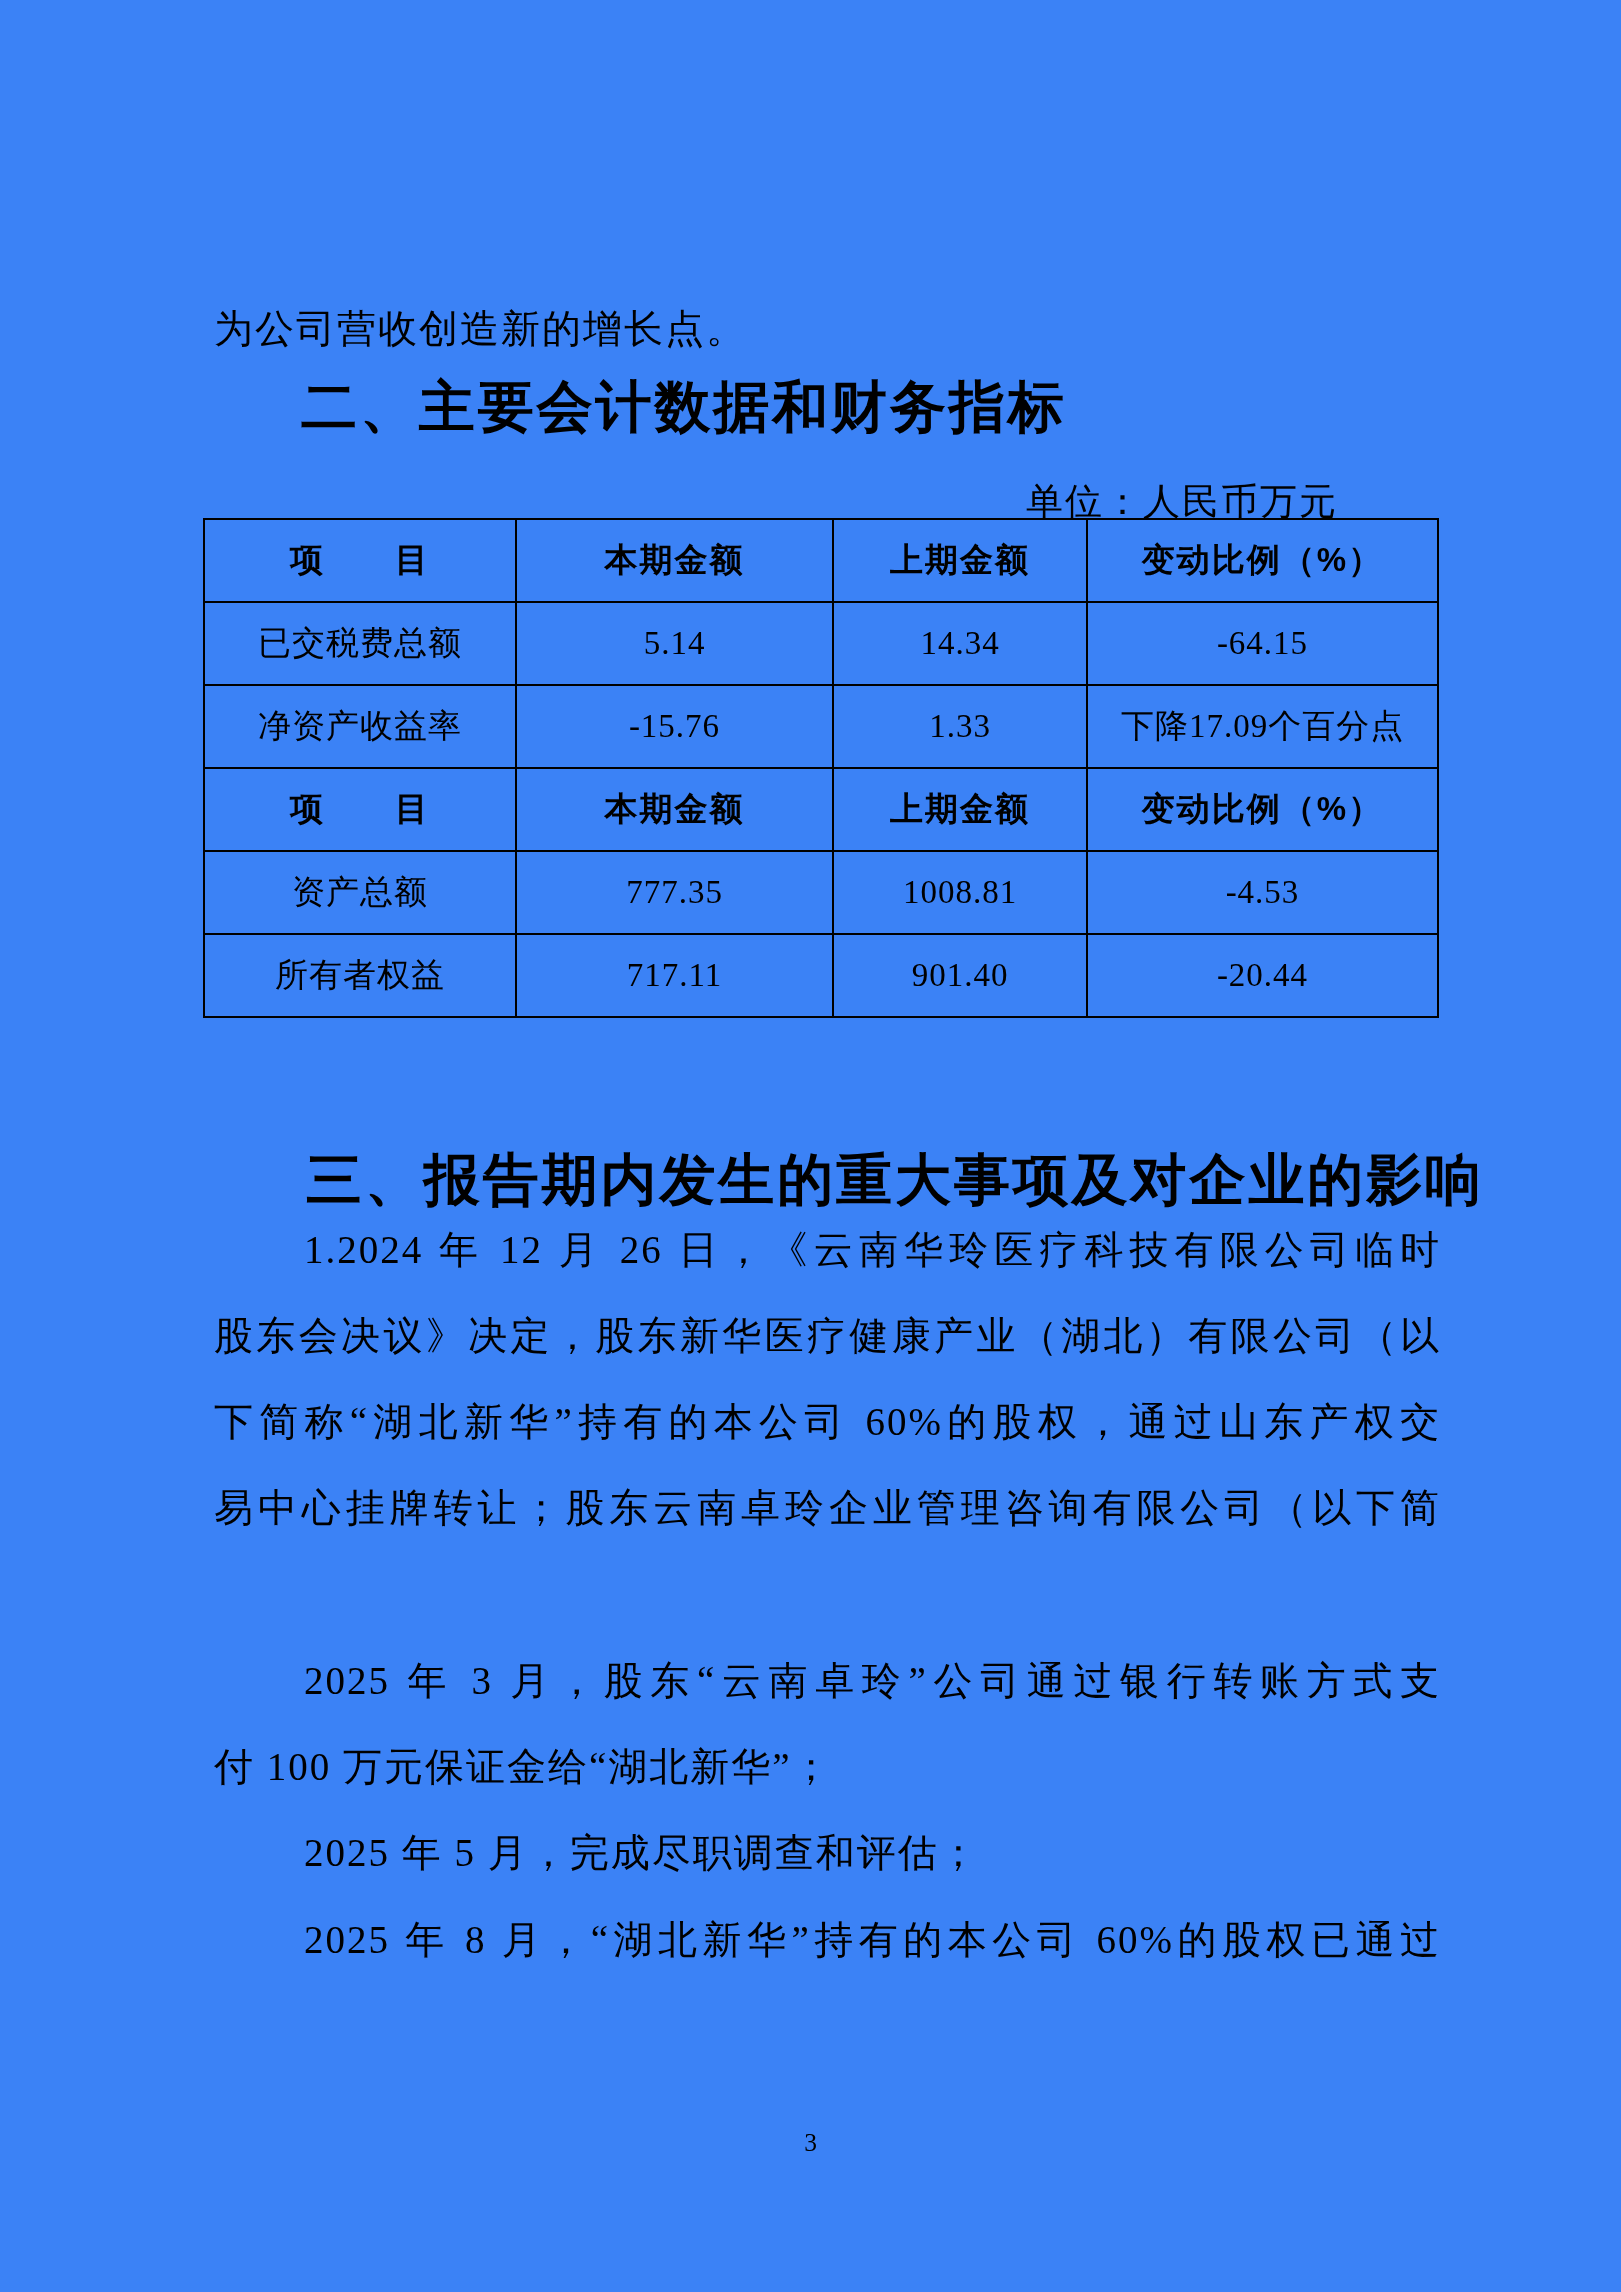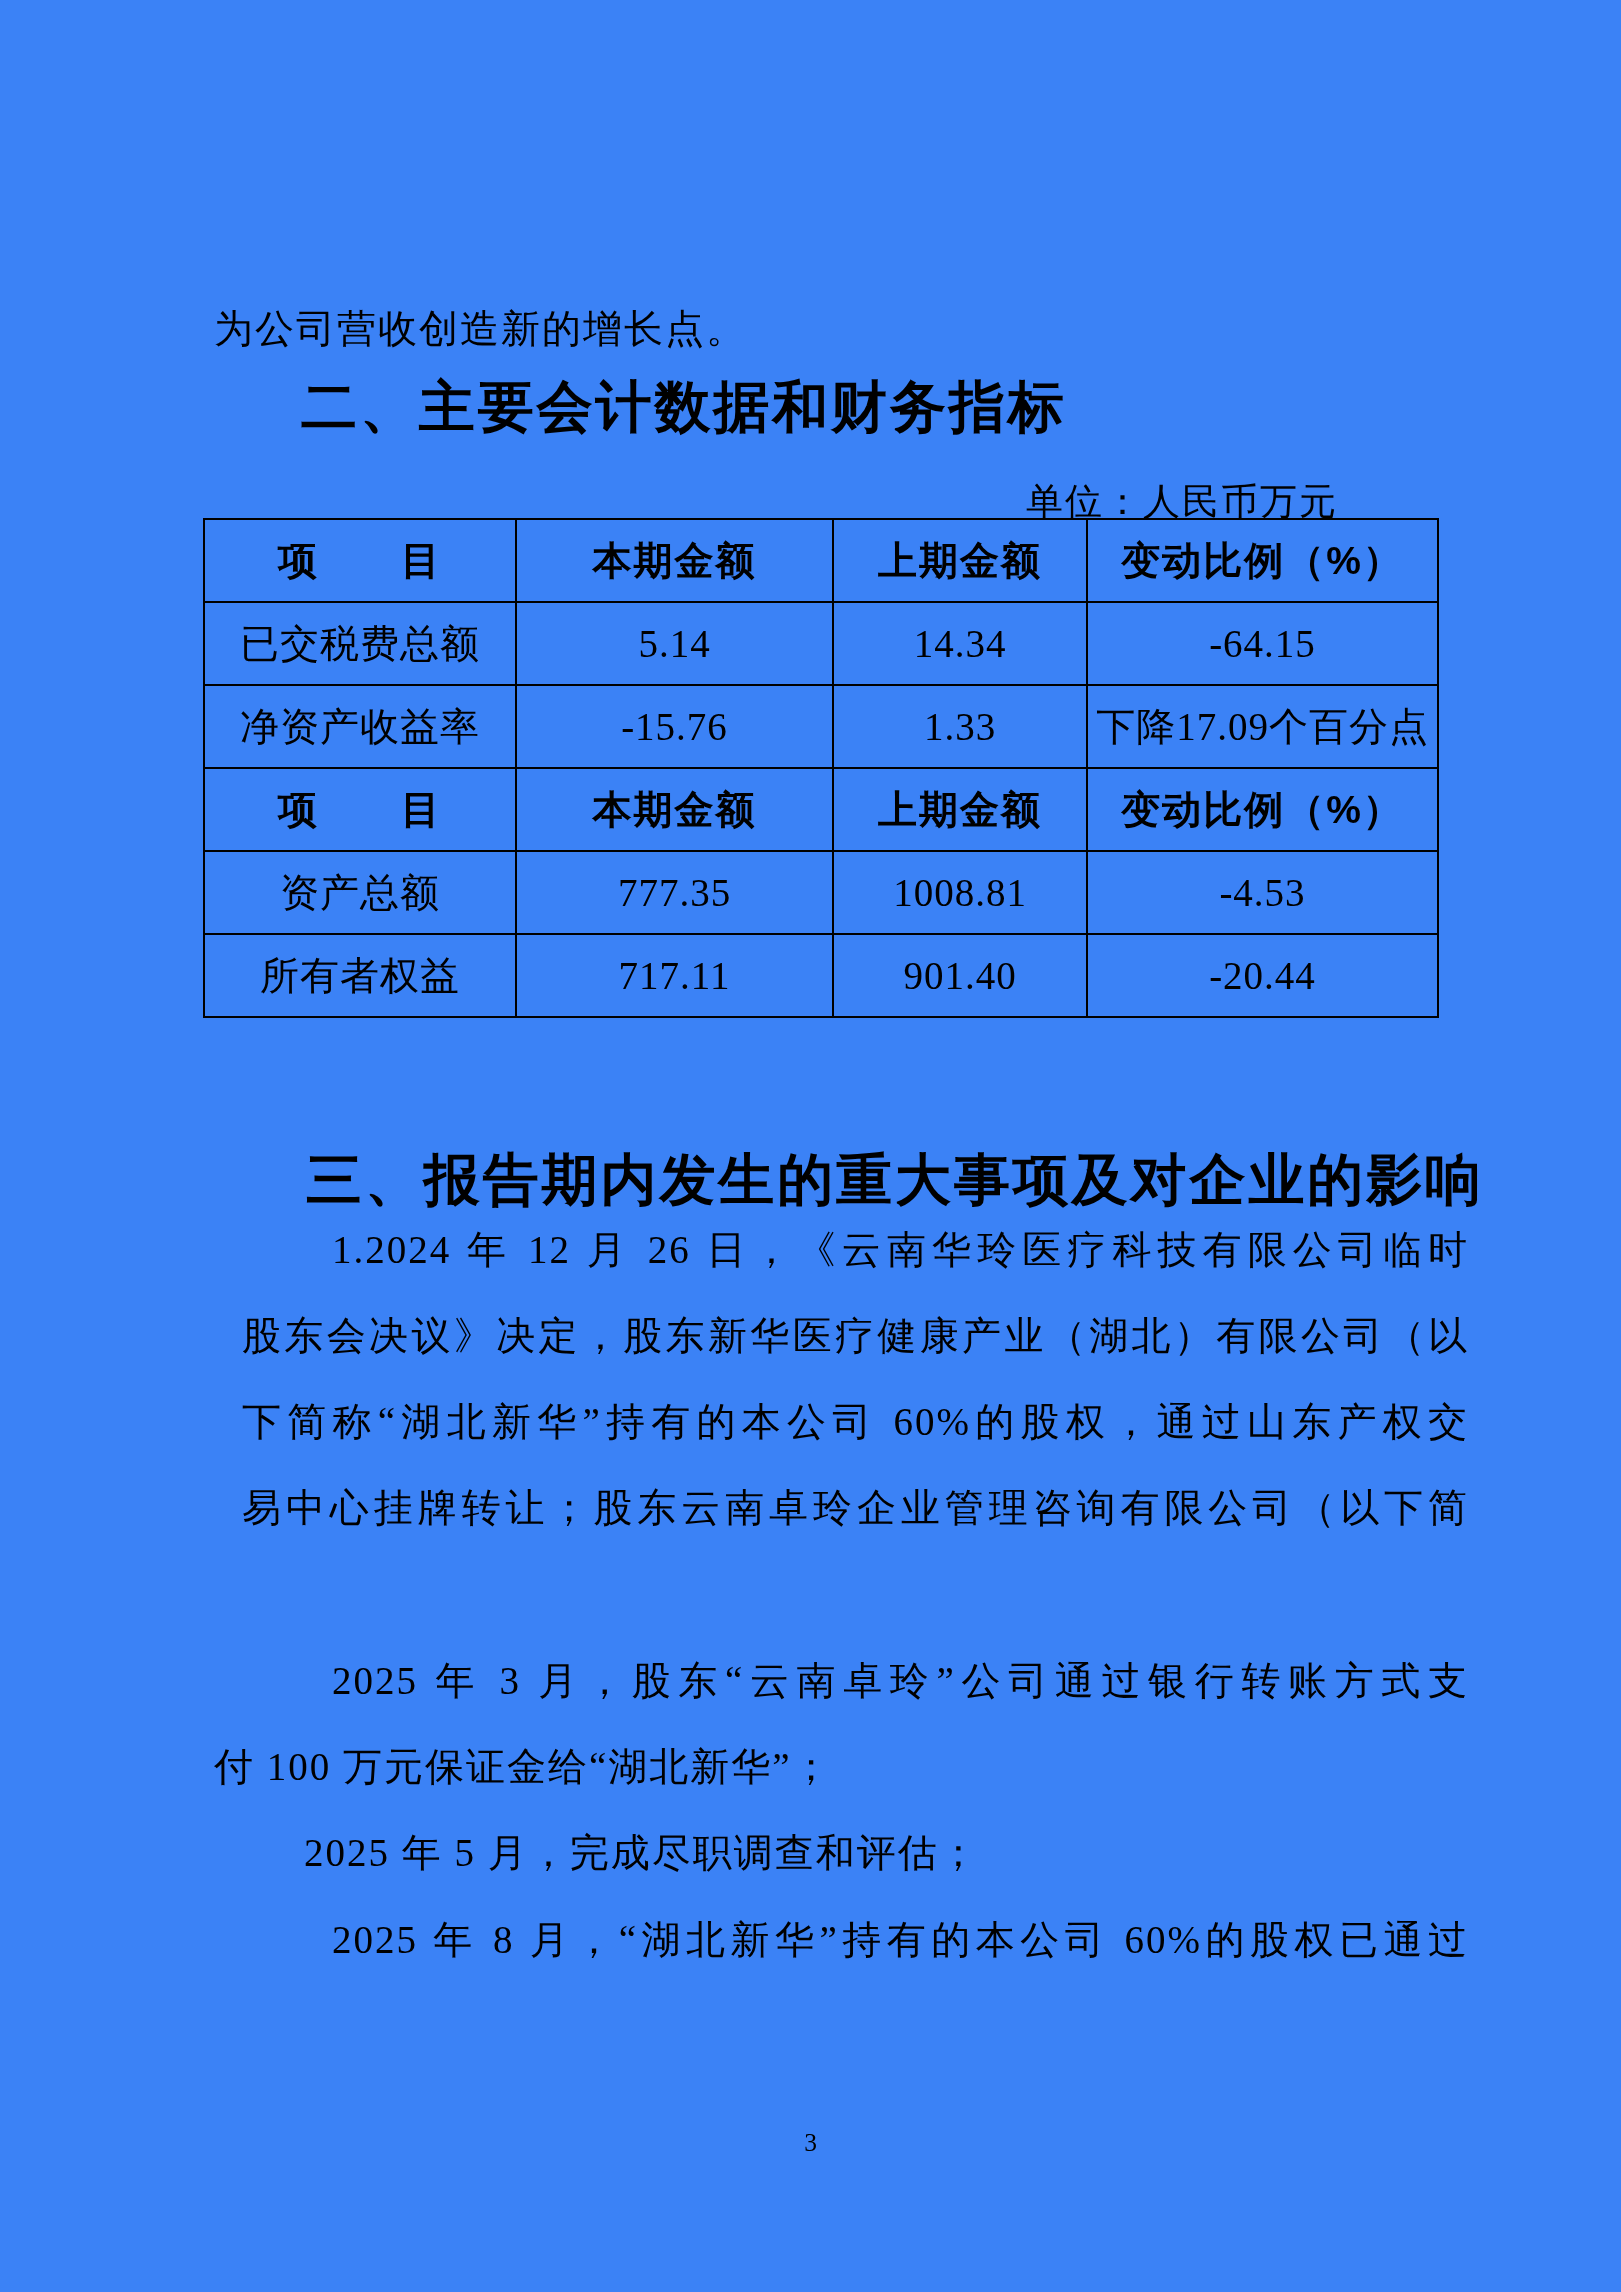--- a/index.html
+++ b/index.html
@@ -58,21 +58,21 @@
     border: 2.9px solid #000;
   }
   table.fin-table td {
     border-top: 2.9px solid #000;
     border-bottom: 2.9px solid #000;
     border-left: 2px solid #000;
     border-right: 2px solid #000;
     height: 83px;
     text-align: center;
     vertical-align: middle;
-    font-size: 39px;
+    font-size: 33px;
     letter-spacing: 1px;
     overflow: hidden;
   }
   table.fin-table tr.hdr td {
     font-family: "Liberation Sans", "DejaVu Sans", sans-serif;
     font-weight: bold;
     letter-spacing: 2px;
   }
   .body-line {
     position: absolute;
@@ -80,21 +80,20 @@
     width: 1227px;
     height: 86px;
     line-height: 86px;
     font-size: 39px;
     letter-spacing: 2px;
   }
   .body-line.justify {
     text-align: justify;
     text-align-last: justify;
     text-justify: inter-character;
-    margin-left: 28px;
   }
   .body-line.indent { text-indent: 90px; }
   .page-number {
     position: absolute;
     left: 0;
     top: 2125px;
     width: 1621px;
     text-align: center;
     font-size: 25.5px;
     line-height: 35px;

